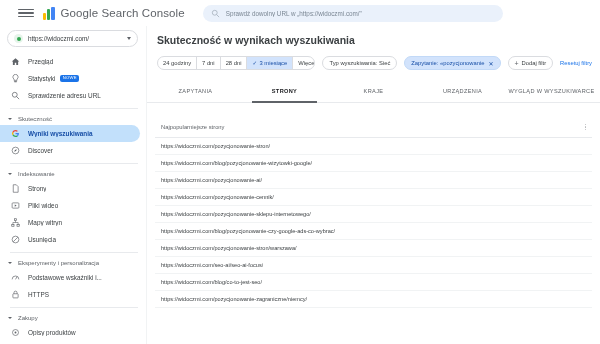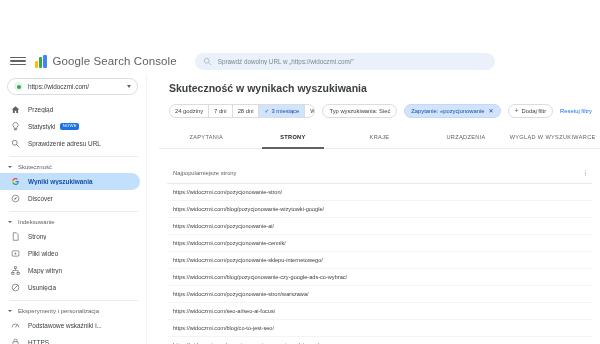--- a/index.html
+++ b/index.html
@@ -11,22 +11,21 @@
     overflow: hidden;
     color: #3c4043;
   }
   .app { display: flex; flex-direction: column; width: 600px; height: 344px; }
 
   
   .topbar {
     height: 26px; flex: 0 0 26px;
     display: flex; align-items: center;
     background: #fff;
-    padding-left: 10px;
-    margin-top: 48px;
+    padding-left: 18px;
   }
   .hamburger {
     width: 16px; height: 16px;
     display: flex; flex-direction: column; justify-content: center; gap: 2.5px;
     cursor: pointer; flex: 0 0 16px;
   }
   .hamburger span { display: block; height: 1.3px; background: #5f6368; border-radius: 1px; }
   .logo-mark {
     display: flex; align-items: flex-end; gap: 1px;
     height: 13px; margin-left: 9px; flex: 0 0 auto;
@@ -119,21 +118,20 @@
     border-top: 2.8px solid #5f6368;
   }
   .group-label { font-size: 6px; color: #5f6368; margin-left: 6px; white-space: nowrap; }
 
   
   .main {
     flex: 1 1 auto; min-width: 0;
     background: #fff;
     display: flex; flex-direction: column;
     border-left: 1px solid #f1f3f4;
-    padding-left: 12px;
   }
   .page-title {
     font-size: 10.5px; color: #3c4043;
     padding: 8px 0 7px 10px; white-space: nowrap;
   }
   .filterbar {
     display: flex; align-items: center;
     padding: 0 6px 0 10px; gap: 7px; height: 20px;
   }
   .seg {

